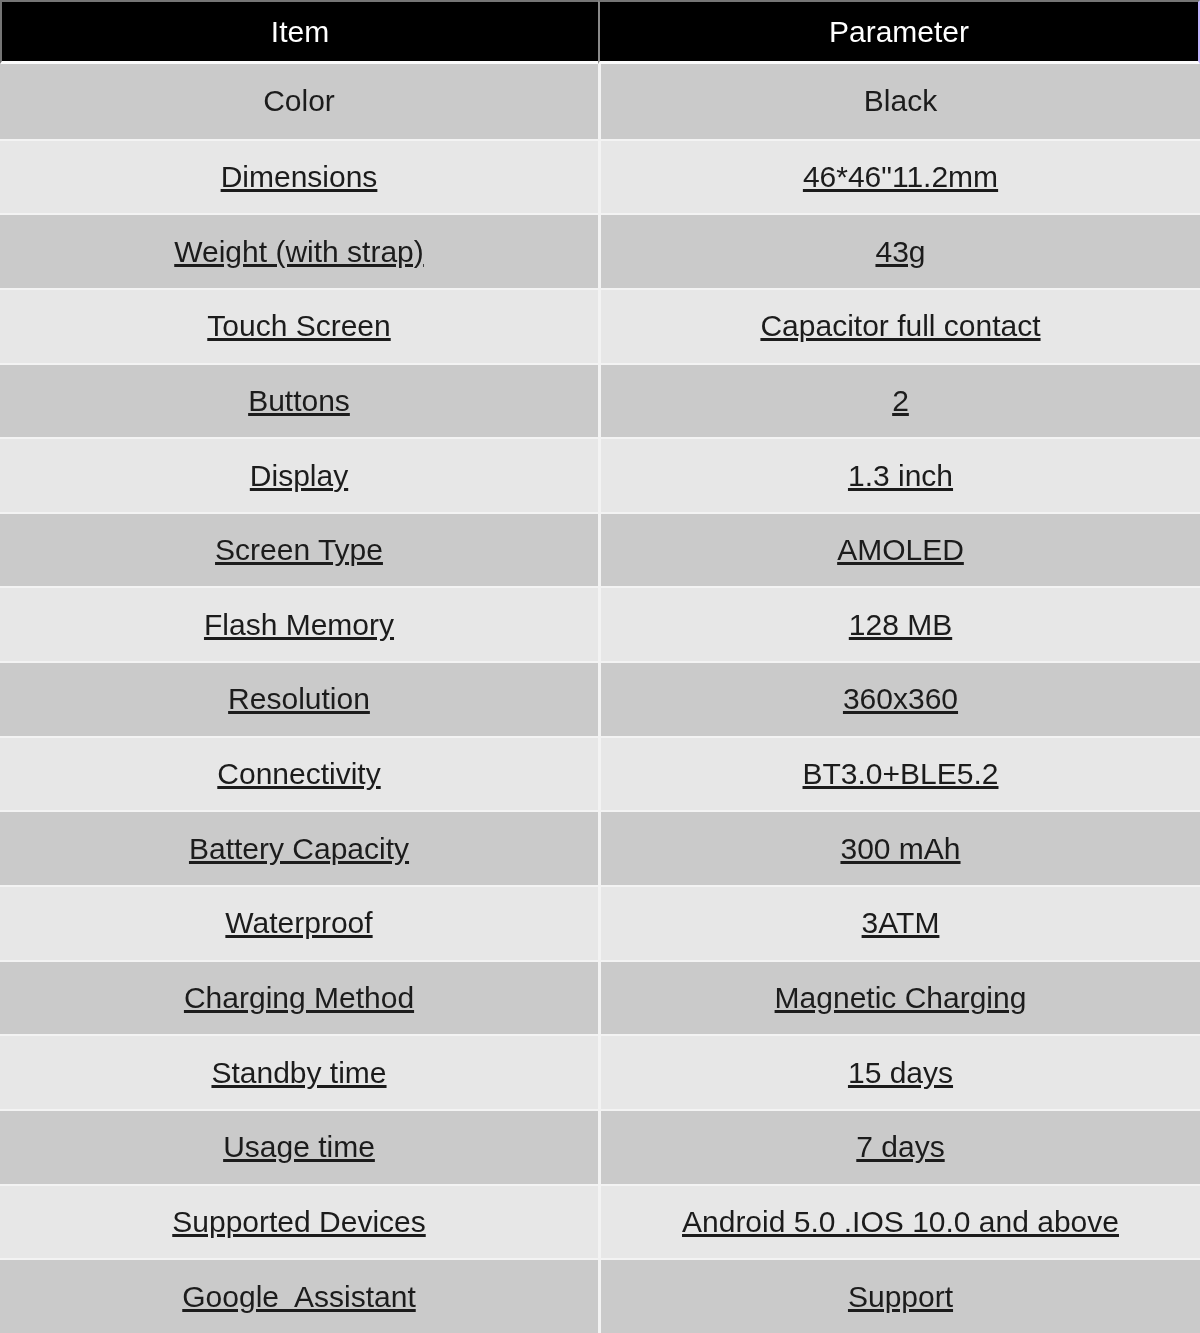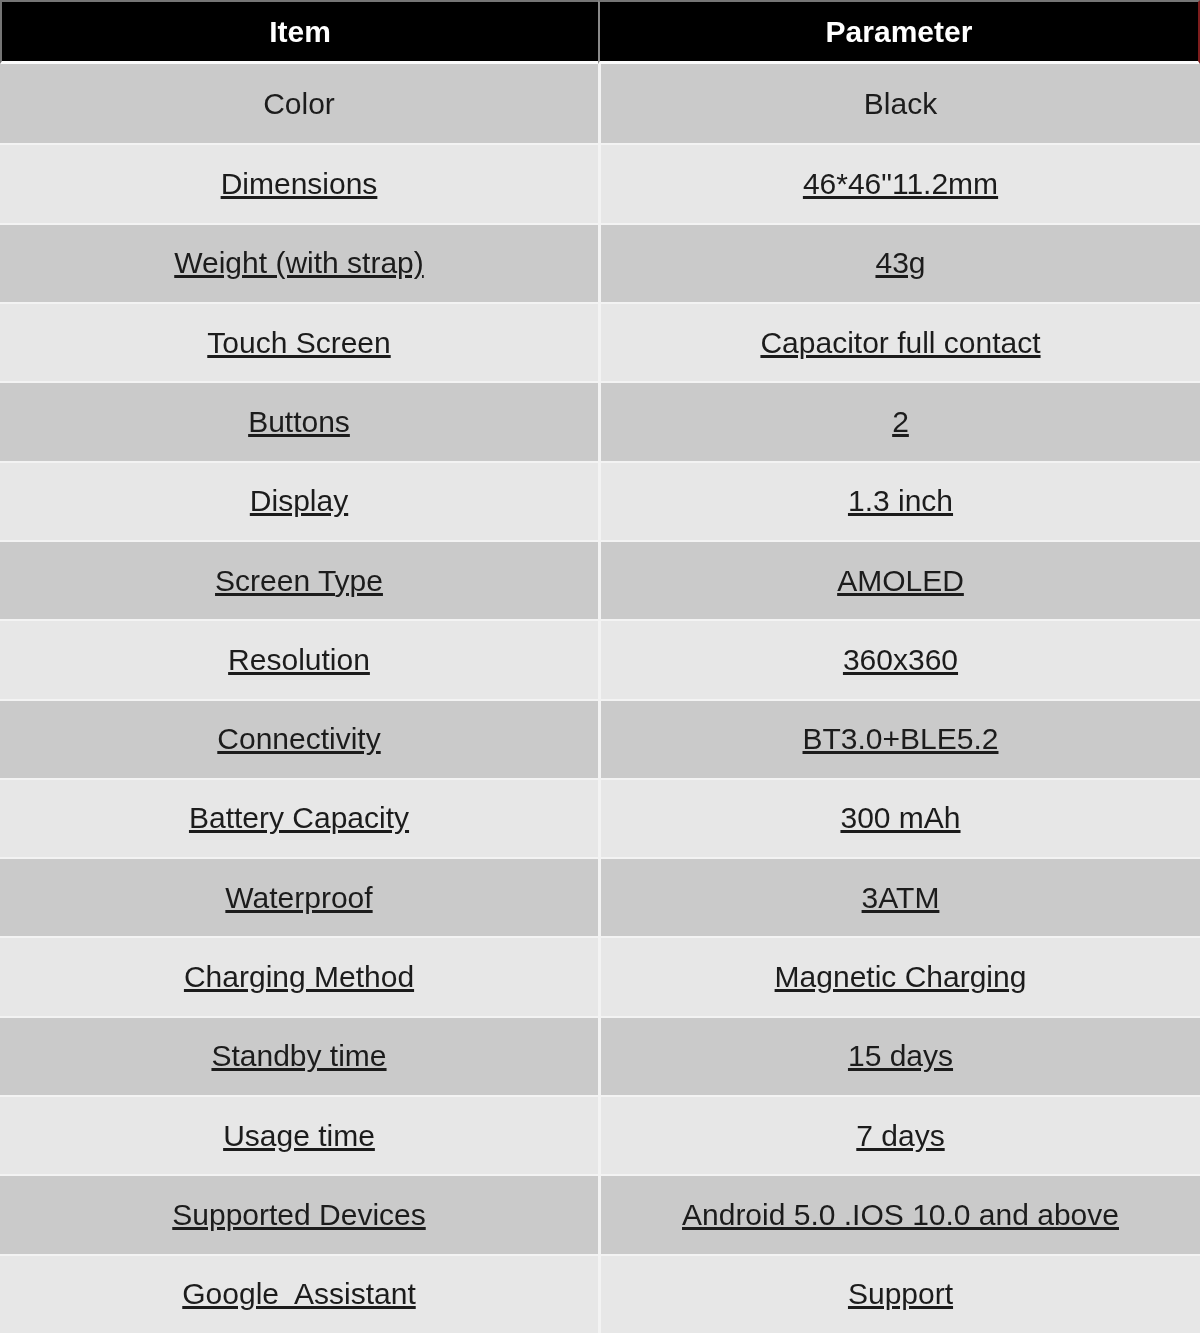--- a/index.html
+++ b/index.html
@@ -25,27 +25,27 @@
     overflow: hidden;
     padding: 0;
   }
   col.item-col  { width: 598px; }
   col.param-col { width: 602px; }
 
   thead tr { height: 64px; }
   thead th {
     background: #000000;
     color: #ffffff;
-    font-weight: 700;
+    font-weight: 400;
     font-size: 30px;
     border-top: 2px solid #757575;
     border-bottom: 3px solid #fbfbfb;
   }
   thead th.c-item  { border-left: 2px solid #757575; }
-  thead th.c-param { border-left: 2px solid #8a8a8a; border-right: 2px solid #7f1d1d; }
+  thead th.c-param { border-left: 2px solid #8a8a8a; border-right: 2px solid #c4b5fd; }
 
   tbody tr { height: 71px; }
   tbody td {
     font-size: 30px;
     color: #1c1c1c;
   }
   tbody tr:nth-child(odd)  td { background: #cacaca; }
   tbody tr:nth-child(even) td { background: #e7e7e7; }
   tbody tr + tr td { border-top: 2px solid #f3f3f3; text-decoration: underline; }
   tbody td.c-param { border-left: 3px solid #f3f3f3; }
@@ -87,20 +87,24 @@
     </tr>
     <tr>
       <td class="c-item">Display</td>
       <td class="c-param">1.3 inch</td>
     </tr>
     <tr>
       <td class="c-item">Screen Type</td>
       <td class="c-param">AMOLED</td>
     </tr>
     <tr>
+      <td class="c-item">Flash Memory</td>
+      <td class="c-param">128 MB</td>
+    </tr>
+    <tr>
       <td class="c-item">Resolution</td>
       <td class="c-param">360x360</td>
     </tr>
     <tr>
       <td class="c-item">Connectivity</td>
       <td class="c-param">BT3.0+BLE5.2</td>
     </tr>
     <tr>
       <td class="c-item">Battery Capacity</td>
       <td class="c-param">300 mAh</td>

